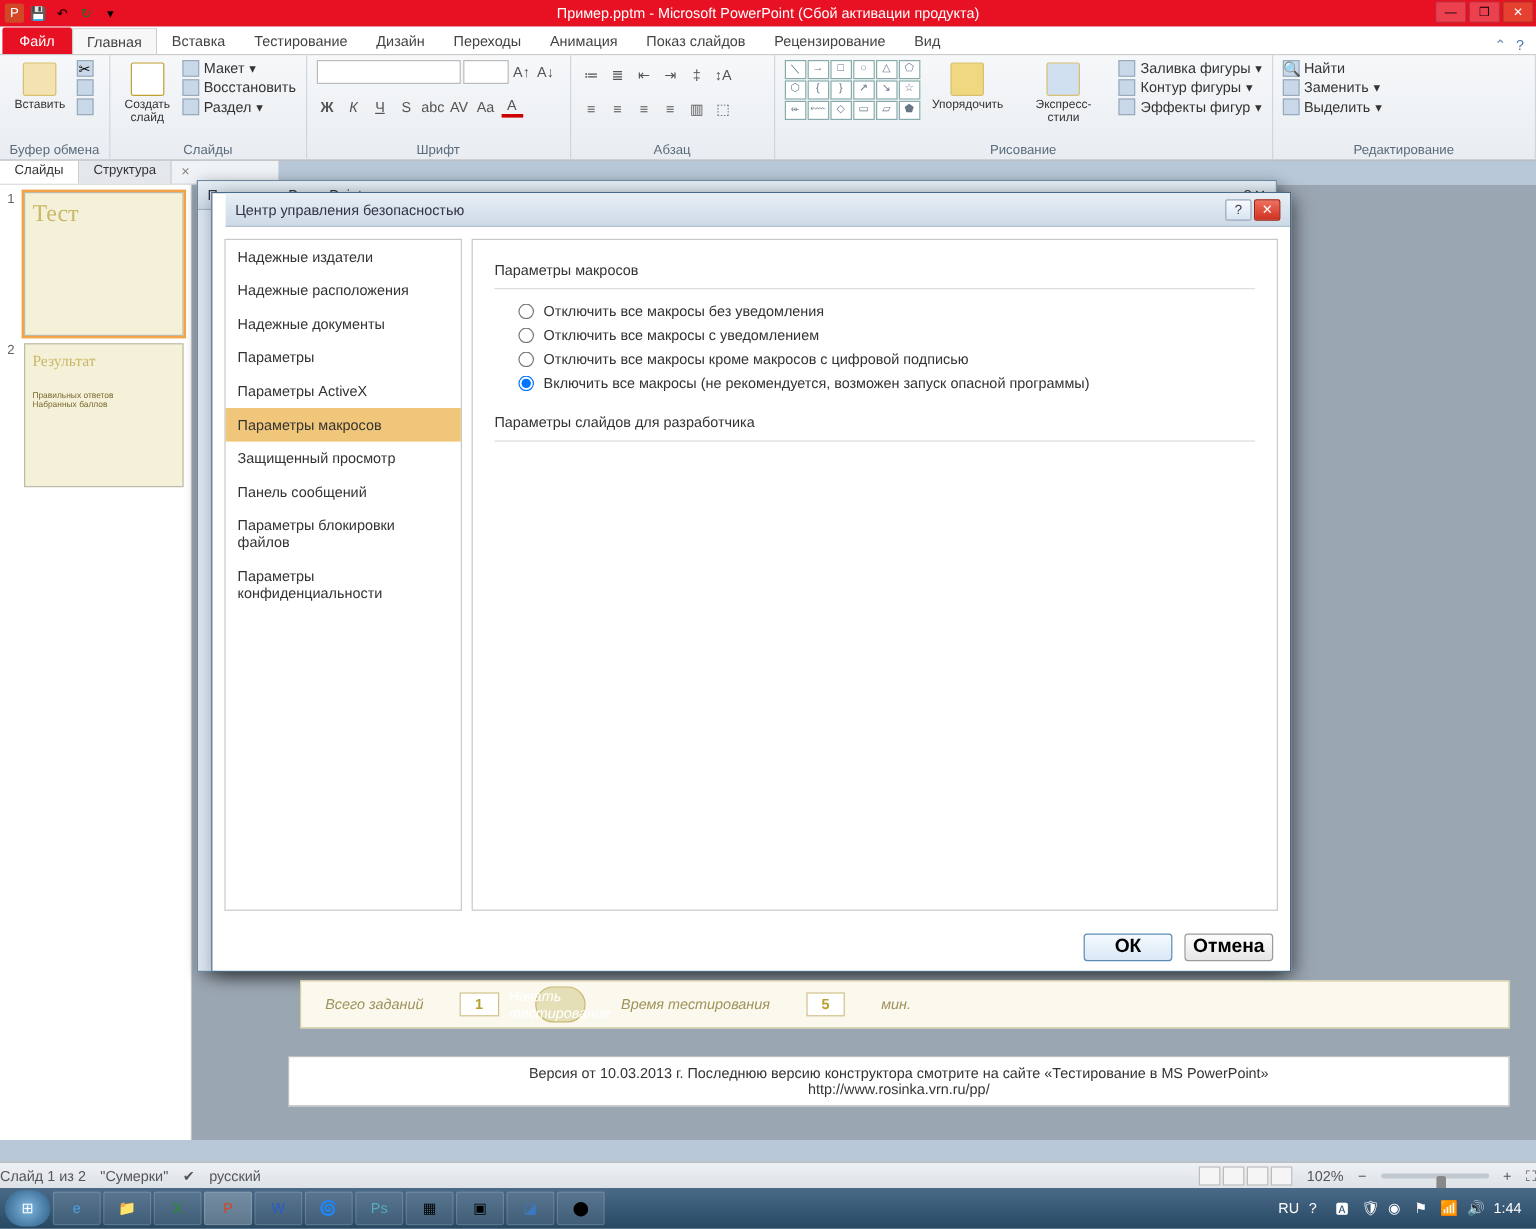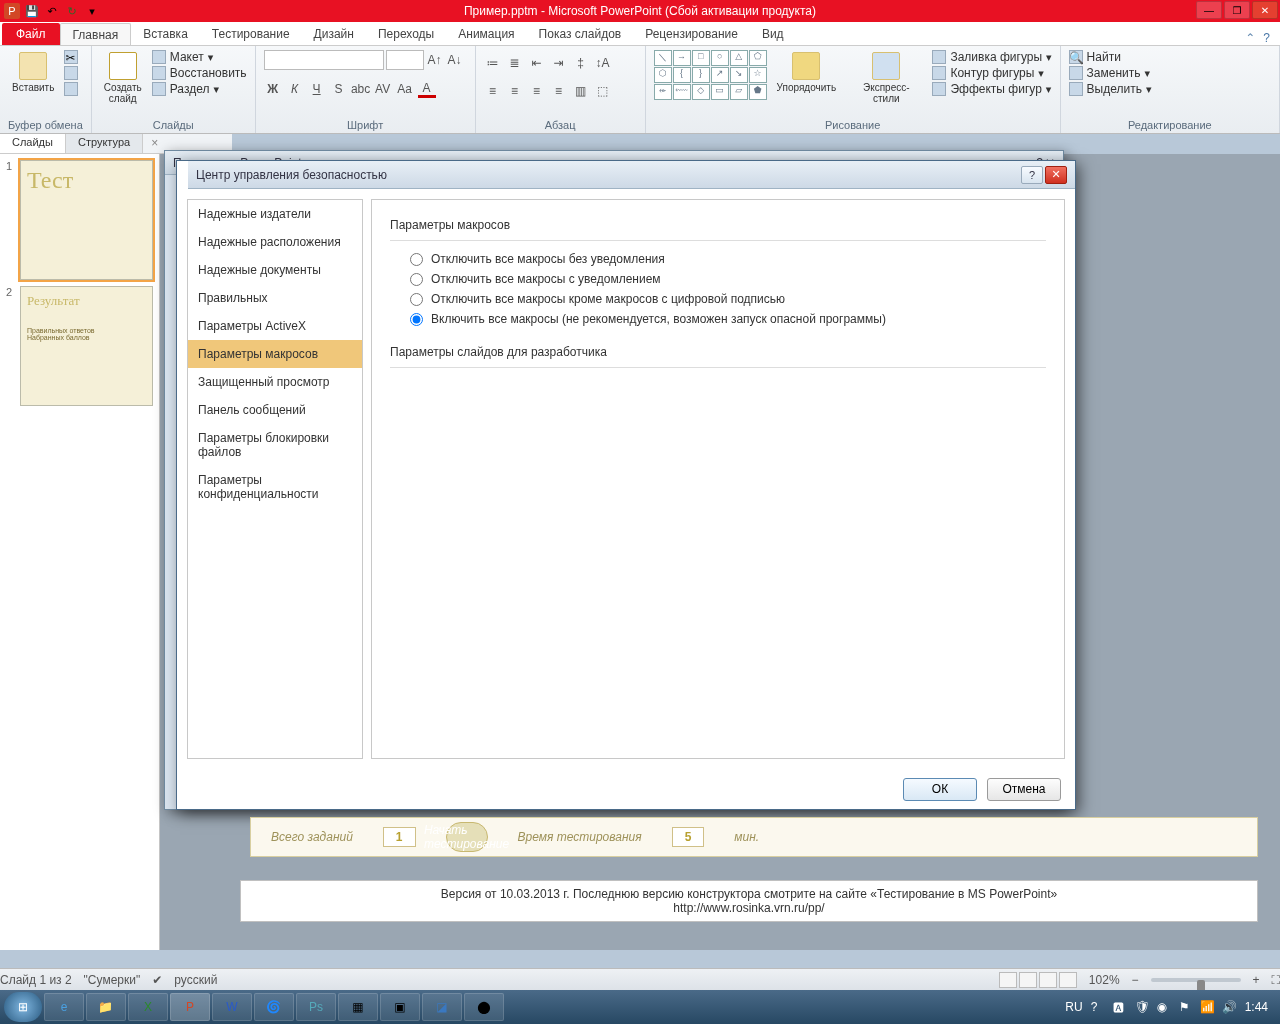--- a/index.html
+++ b/index.html
@@ -55,30 +55,30 @@
 .editor { flex:1; position:relative; background:#9aa6b2;}
 
 
 .dialog-back { position:absolute; top:150px; left:164px; width:900px; height:660px; background:#d9e4ef; border:1px solid #6f8aa0; box-shadow:3px 3px 12px rgba(0,0,0,0.4);}
 .dialog { position:absolute; top:160px; left:176px; width:900px; height:650px; background:#fff; border:1px solid #4a6a88; box-shadow:4px 4px 14px rgba(0,0,0,0.5);}
 .dlg-title { height:28px; background:linear-gradient(#e8eff6,#cdd9e6); border-bottom:1px solid #9fb3c4; display:flex; align-items:center; padding:0 8px; color:#334; font-size:12px;margin-left:11px;}
 .dlg-title .btns { margin-left:auto; display:flex; gap:2px;}
 .dlg-title .dbtn { width:22px; height:18px; border:1px solid #9ab; background:linear-gradient(#f8fbff,#d8e4ef); border-radius:2px; display:flex; align-items:center; justify-content:center; font-size:11px;}
 .dlg-title .dbtn.close { background:linear-gradient(#f07060,#d03020); color:#fff; border-color:#a02010;}
 .dlg-body { display:flex; height:calc(100% - 28px - 40px); padding:10px; gap:8px;}
-.dlg-nav { width:176px; border:1px solid #c8c8c8; background:#fff; }
+.dlg-nav { width:198px; border:1px solid #c8c8c8; background:#fff; }
 .dlg-nav-item { padding:7px 10px; font-size:12px; color:#333;}
 .dlg-nav-item.active { background:#f0c77a; }
 .dlg-content { flex:1; border:1px solid #c8c8c8; padding:14px 18px;}
 .sect-h { font-size:12px; color:#333; padding:4px 0 8px; border-bottom:0; font-weight:normal;}
 .sect-h.hr { border-bottom:1px solid #ddd; margin-bottom:8px; padding-top:16px;}
 .radio-row, .check-row { display:flex; align-items:center; gap:8px; padding:3px 0 3px 20px; font-size:12px; color:#333;}
 input[type=radio],input[type=checkbox]{ width:13px; height:13px;}
 .dlg-footer { height:40px; display:flex; justify-content:flex-end; align-items:center; gap:10px; padding:0 14px;}
-.btn { min-width:74px; height:23px; border:1px solid #9a9a9a; background:linear-gradient(#fdfdfd,#e6e6e6); border-radius:3px; font-size:12px;}
+.btn { min-width:74px; height:23px; border:1px solid #9a9a9a; background:linear-gradient(#fdfdfd,#e6e6e6); border-radius:3px; font-size:16px;font-weight:bold;}
 .btn.primary { border-color:#5b8ab3; background:linear-gradient(#f5faff,#d9e8f5);}
 
 
 .test-strip { position:absolute; top:817px; left:250px; right:22px; height:40px; background:#fbf8ee; border:1px solid #d8cfa0; display:flex; align-items:center; gap:30px; padding:0 20px; color:#9e925a; font-size:19px; font-style:italic;}
 .test-strip .val { background:#fff; border:1px solid #d0c088; padding:2px 12px; color:#b8a030; font-weight:bold; font-style:normal;}
 .test-strip .start{ background:#e5dfb8; padding:4px 20px; border:1px solid #c8b870;}
 .ver-strip { position:absolute; top:880px; left:240px; right:22px; background:#fff; border:1px solid #c0c0c0; text-align:center; padding:6px; font-size:17px; color:#333;}
 
 
 .status { position:absolute; left:0; right:0; bottom:34px; height:22px; background:linear-gradient(#eef1f4,#dde2e8); border-top:1px solid #bbb; display:flex; align-items:center; padding:0 0; font-size:11px; color:#555; gap:12px;}
@@ -279,21 +279,21 @@
   <div class="ptab">Слайды</div>
   <div class="ptab inact">Структура</div>
   <div class="ptab-close">×</div>
 </div>
 
 <div class="main">
   <div class="slide-panel">
     <div class="thumb sel">
       <div class="num">1</div>
       <div class="mini">
-        <div style="font-size:24px;font-family:serif;color:#c8b868;">Тест</div>
+        <div style="font-size:20px;font-family:serif;color:#c8b868;">Тест</div>
       </div>
     </div>
     <div class="thumb">
       <div class="num">2</div>
       <div class="mini">
         <div style="font-size:13px;font-family:serif;color:#c8b868;">Результат</div>
         <div style="font-size:7px;margin-top:18px;color:#7a6a30;">Правильных ответов</div>
         <div style="font-size:7px;color:#7a6a30;">Набранных баллов</div>
       </div>
     </div>
@@ -317,21 +317,21 @@
     <div class="btns">
       <div class="dbtn">?</div>
       <div class="dbtn close">✕</div>
     </div>
   </div>
   <div class="dlg-body">
     <div class="dlg-nav">
       <div class="dlg-nav-item">Надежные издатели</div>
       <div class="dlg-nav-item">Надежные расположения</div>
       <div class="dlg-nav-item">Надежные документы</div>
-      <div class="dlg-nav-item">Правильных</div>
+      <div class="dlg-nav-item">Параметры</div>
       <div class="dlg-nav-item">Параметры ActiveX</div>
       <div class="dlg-nav-item active">Параметры макросов</div>
       <div class="dlg-nav-item">Защищенный просмотр</div>
       <div class="dlg-nav-item">Панель сообщений</div>
       <div class="dlg-nav-item">Параметры блокировки файлов</div>
       <div class="dlg-nav-item">Параметры конфиденциальности</div>
     </div>
     <div class="dlg-content">
       <div class="sect-h" style="border-bottom:1px solid #ddd;margin-bottom:8px;">Параметры макросов</div>
       <label class="radio-row">

